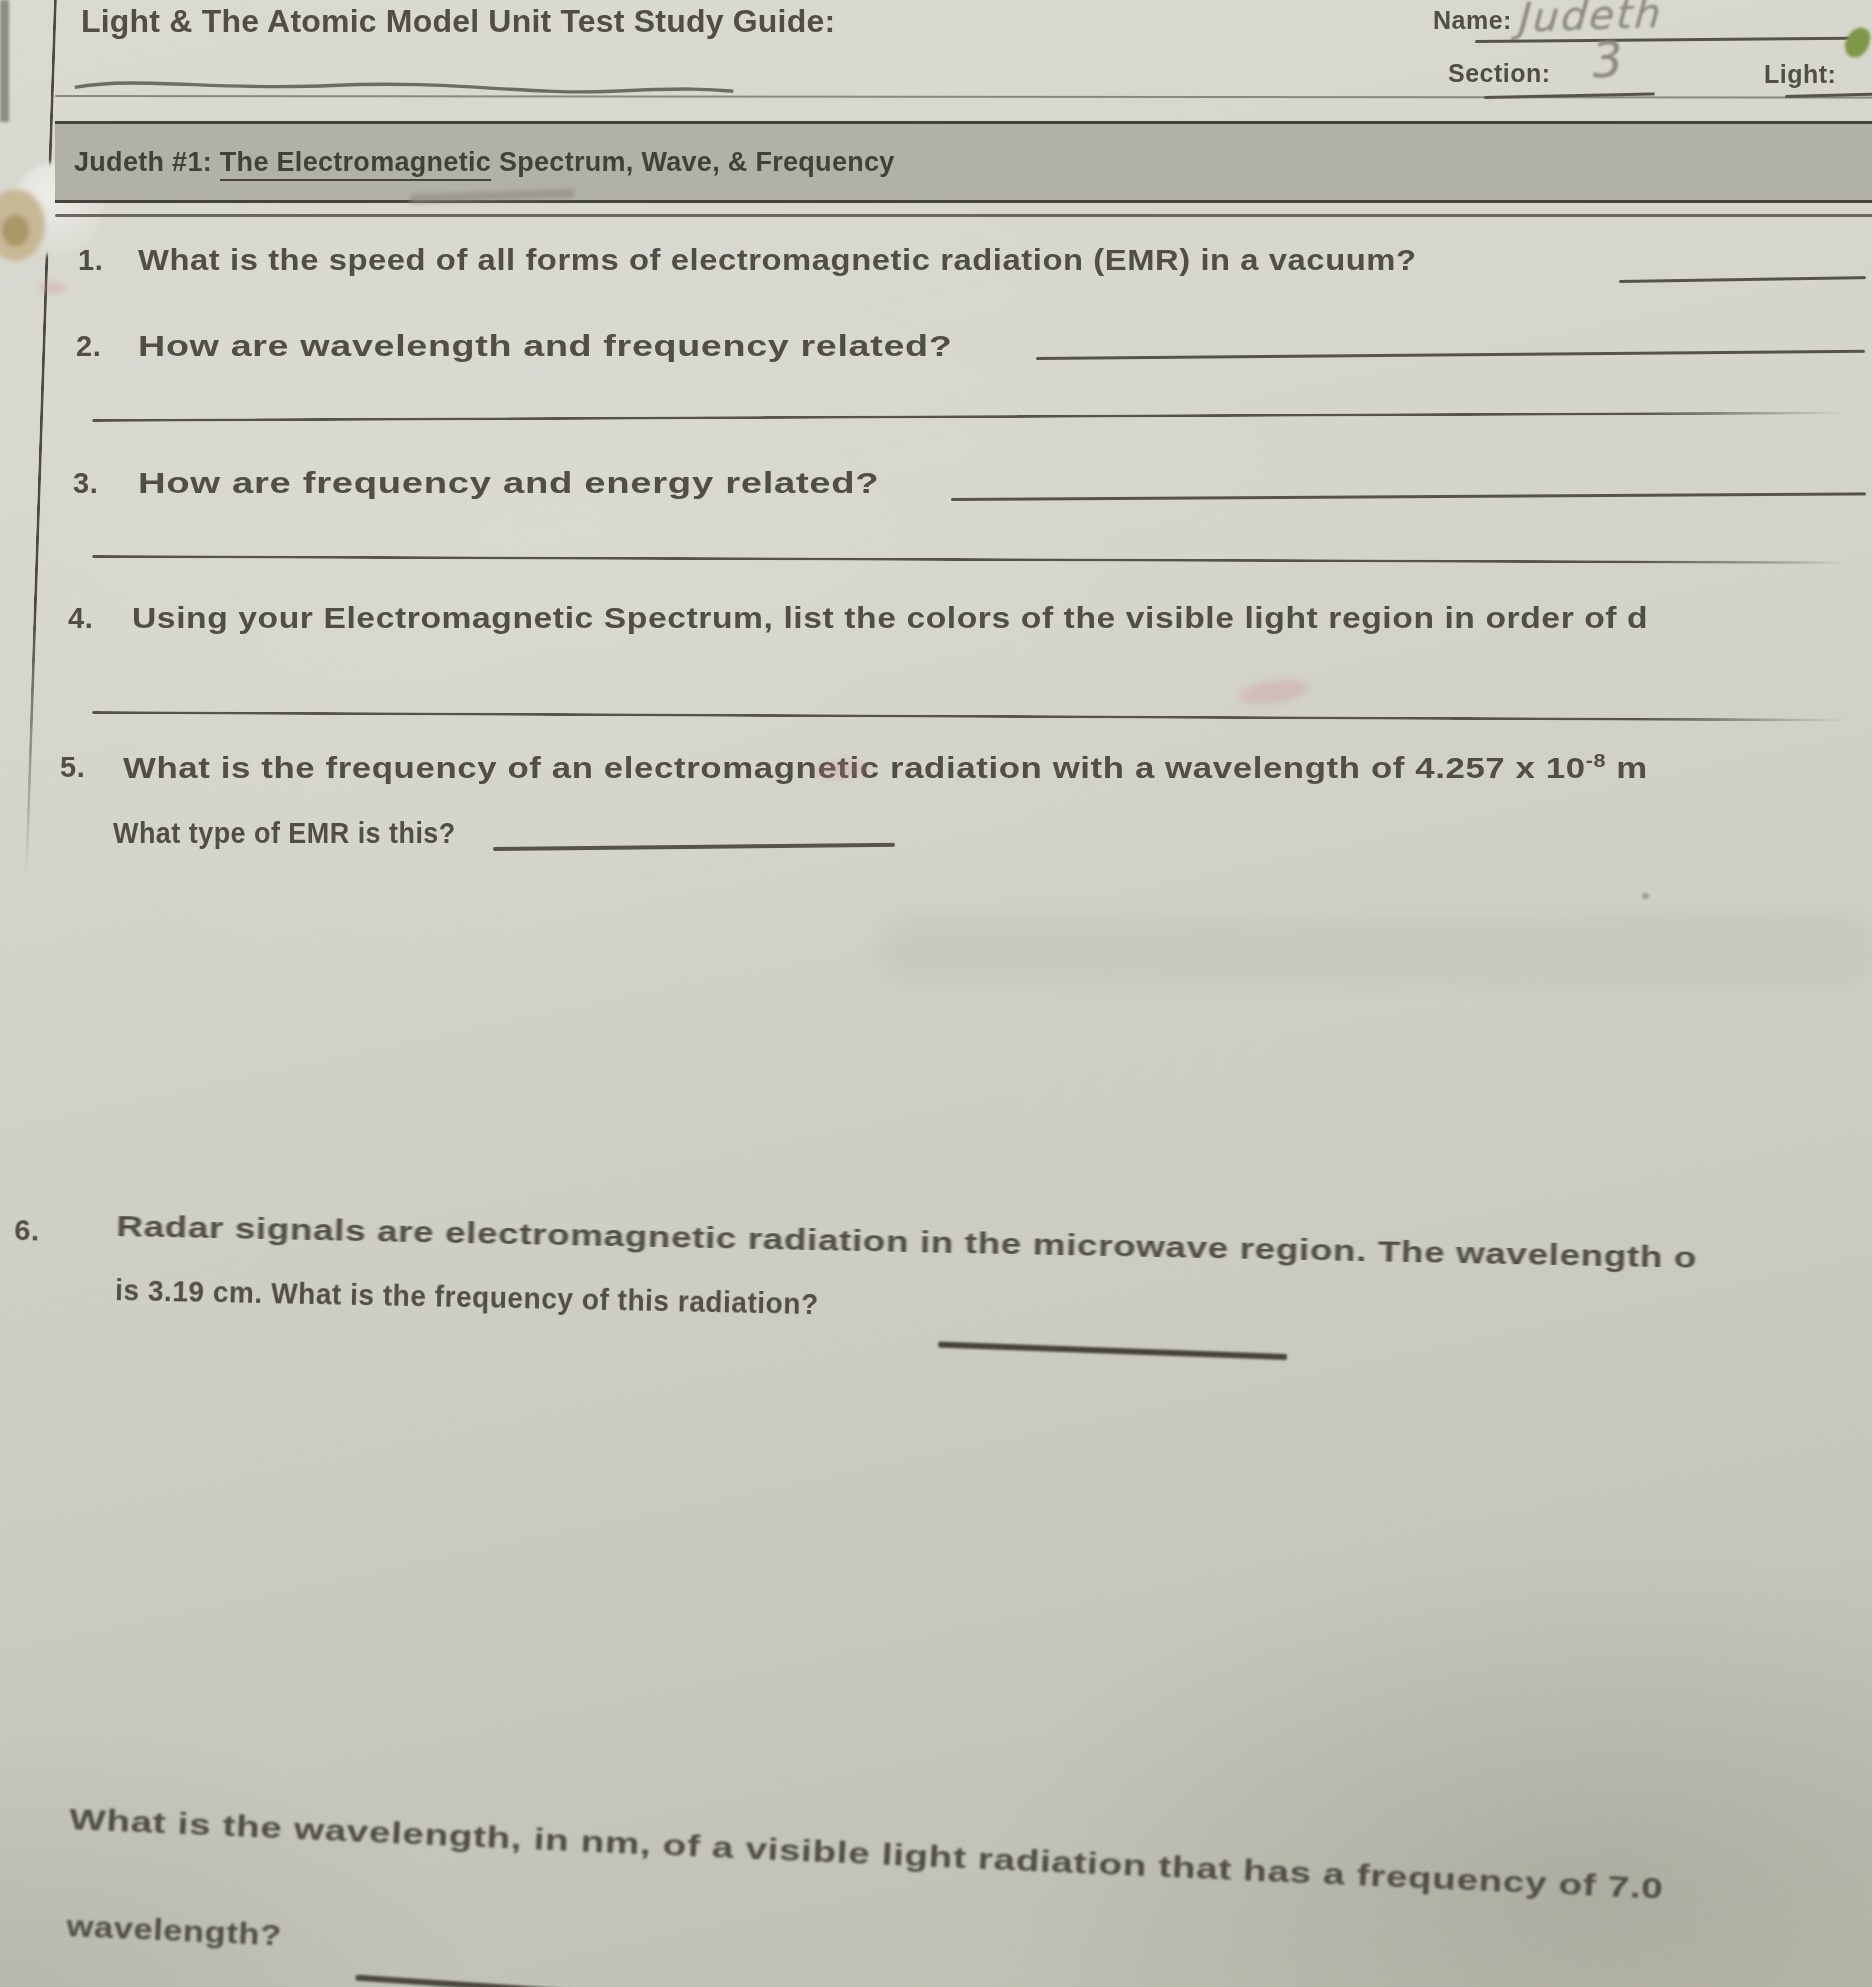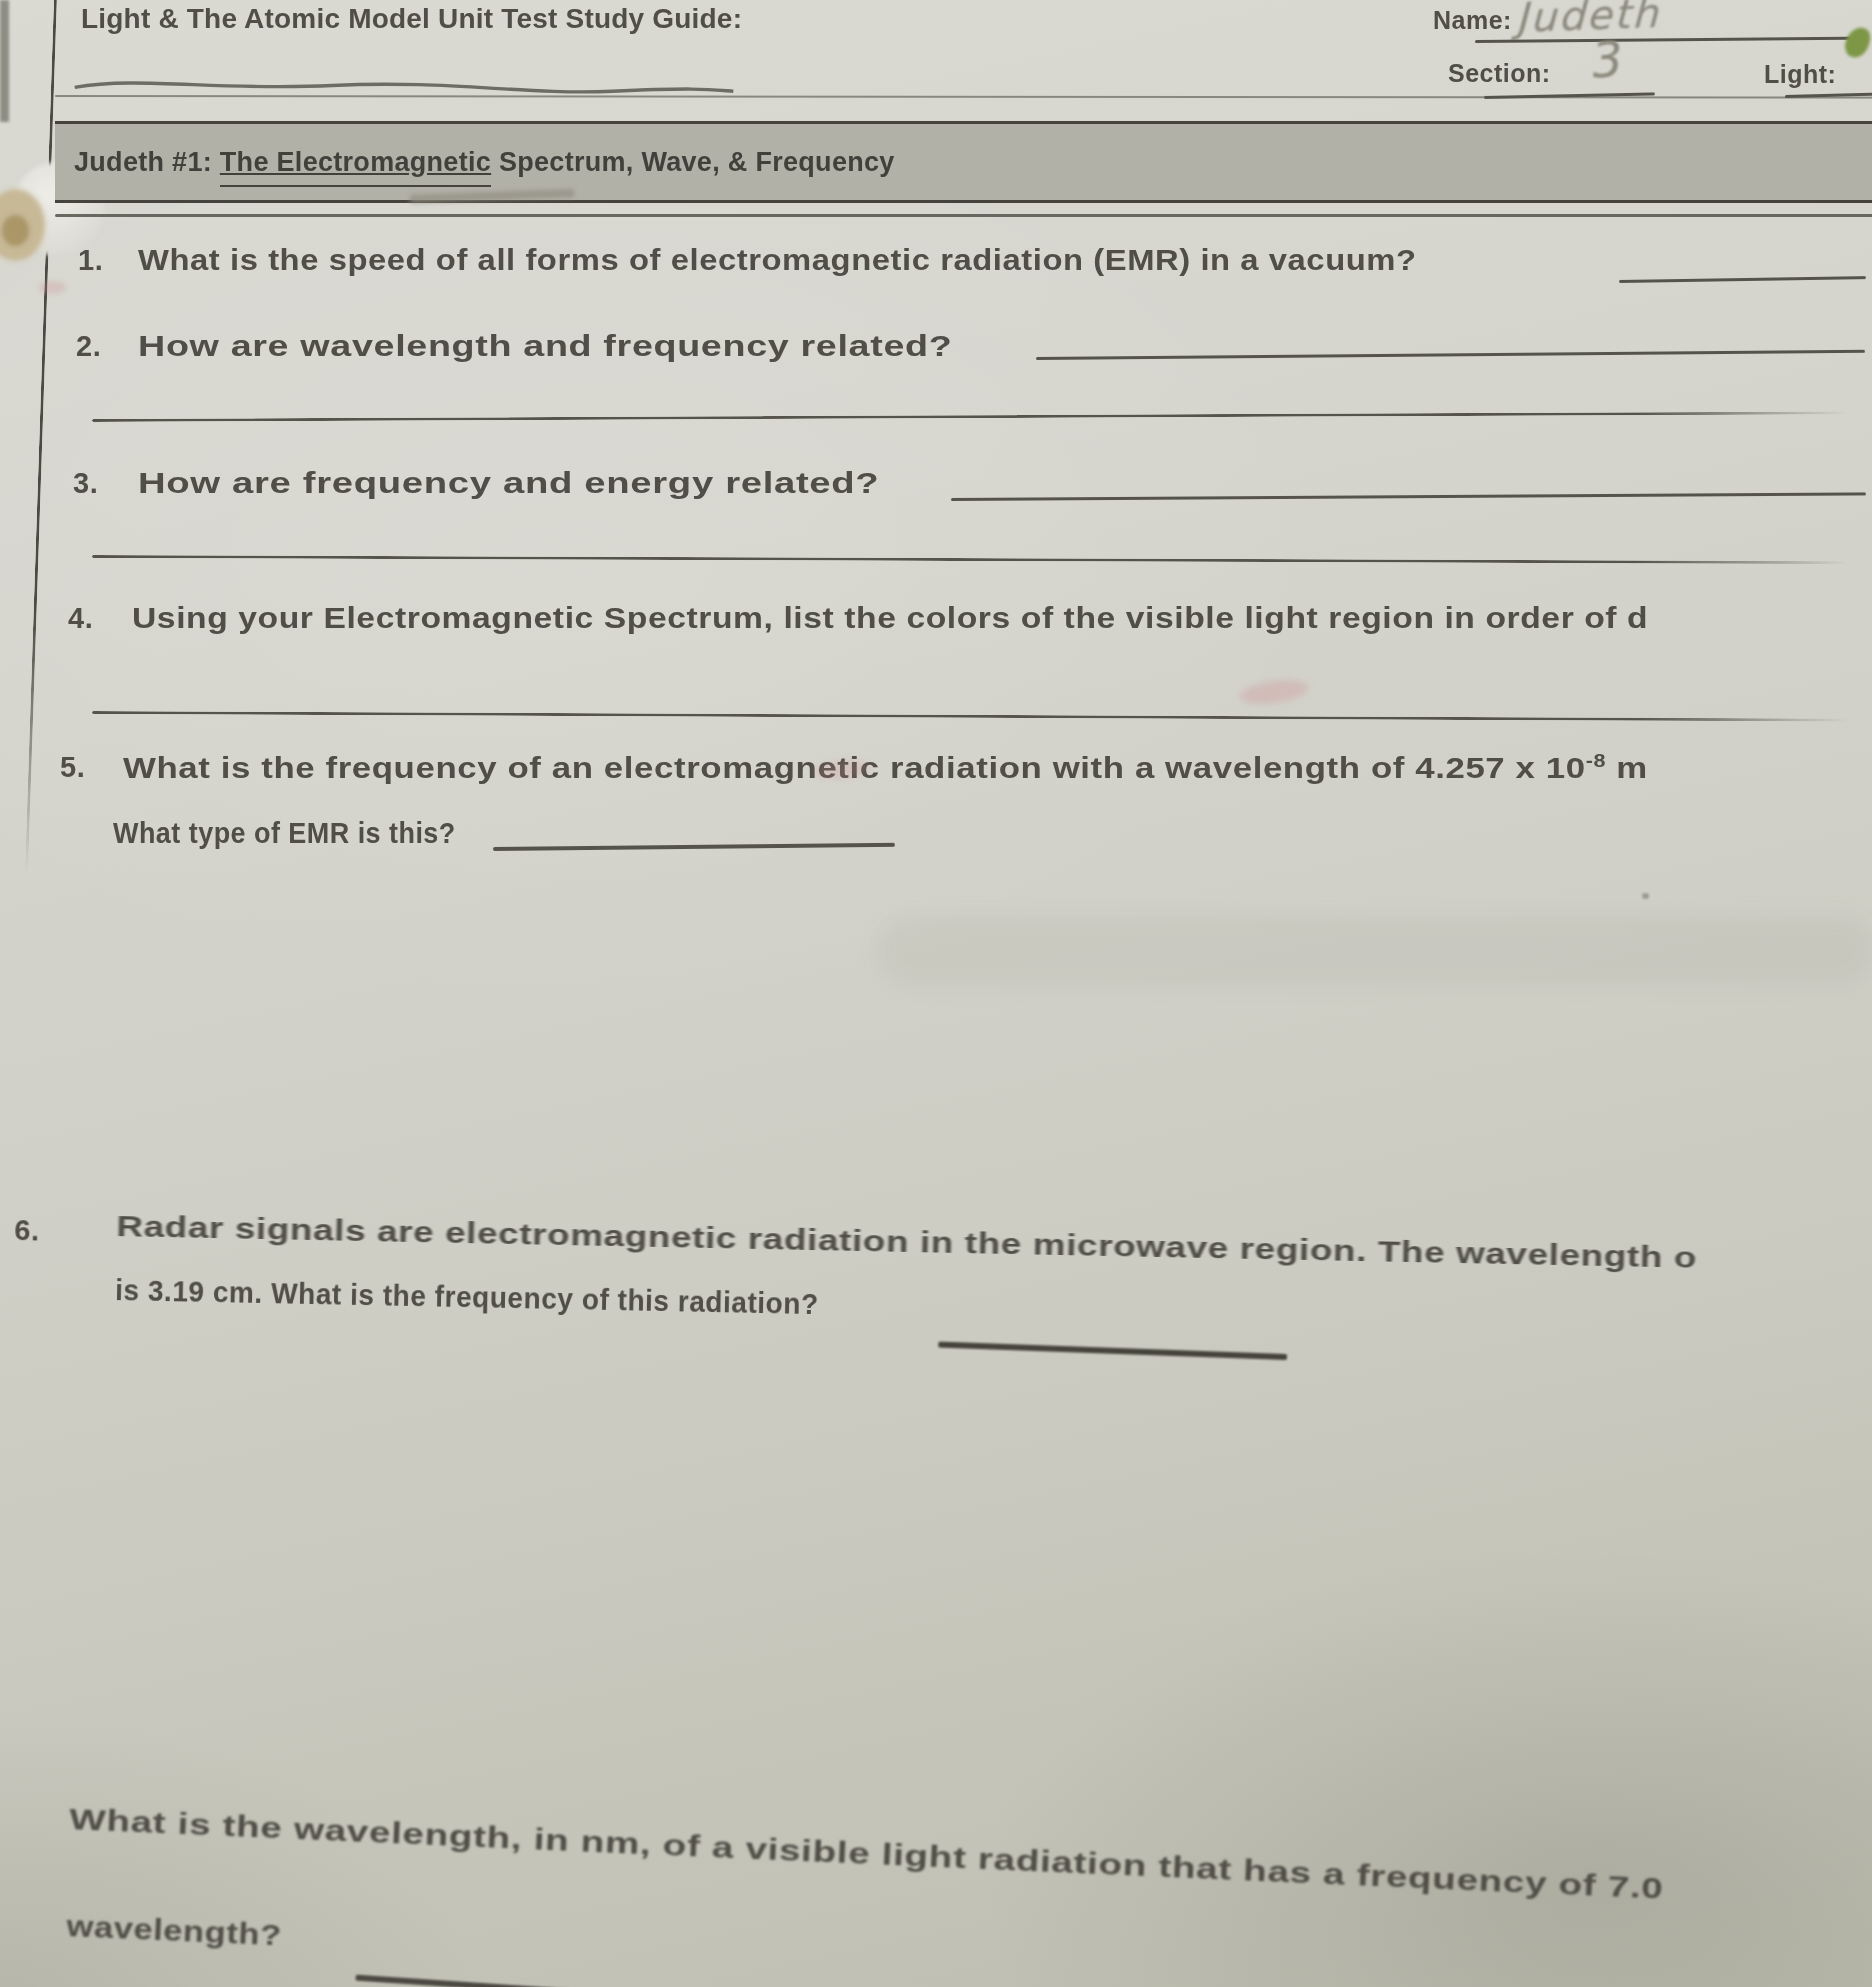--- a/index.html
+++ b/index.html
@@ -33,42 +33,42 @@
   }
   .banner{
     position:absolute;left:55px;top:121px;width:1818px;height:82px;
     background:#b2b1a8;border-top:3.9px solid #45433c;border-bottom:3.9px solid #45433c;
     box-sizing:border-box;filter:blur(0.2px);
   }
   .banner-title{
     position:absolute;left:74px;top:147px;font-size:27px;font-weight:700;
     color:#42403a;white-space:nowrap;letter-spacing:0.3px;filter:blur(0.5px);
   }
-  .banner-title .ul{border-bottom:2.9px solid #45433c;padding-bottom:8px;text-decoration:underline;}
+  .banner-title .ul{border-bottom:2.9px solid #45433c;padding-bottom:2px;}
   .smudge{position:absolute;border-radius:50%;}
   .blob{position:absolute;border-radius:50%;}
   sup{font-size:.62em;}
   .rotblock{position:absolute;transform-origin:left top;}
 </style>
 </head>
 <body>
 
 <div class="photo">
 
   <div style="position:absolute;left:0;top:0;width:8.8px;height:122px;background:#7b7a70;filter:blur(1.5px);opacity:.8;"></div>
 
   <div style="position:absolute;left:54px;top:-3.9px;width:3.4px;height:878px;background:#4c4a42;
               transform:rotate(1.9deg);transform-origin:top center;filter:blur(0.6px);
               -webkit-mask-image:linear-gradient(#000 70%,transparent 100%);mask-image:linear-gradient(#000 70%,transparent 100%);"></div>
 
   <div class="blob" style="left:11.7px;top:162px;width:92px;height:94px;background:radial-gradient(circle at 40% 35%,#eeede8,#dcdbd4 70%,#cfcec6);filter:blur(2px);"></div>
   <div class="blob" style="left:-13.7px;top:189px;width:59px;height:72px;background:#c7b896;filter:blur(2.9px);"></div>
   <div class="blob" style="left:2px;top:215px;width:27px;height:31px;background:#ab9668;filter:blur(2px);"></div>
 
-  <div class="ptext" style="left:81px;top:2.9px;font-size:28px;letter-spacing:0.2px;">Light &amp; The Atomic Model Unit Test Study Guide:</div>
+  <div class="ptext" style="left:81px;top:2.9px;font-size:32px;letter-spacing:0.2px;">Light &amp; The Atomic Model Unit Test Study Guide:</div>
   <svg style="position:absolute;left:68px;top:72px;filter:blur(0.4px);" width="673" height="27" viewBox="0 0 690 28">
     <path d="M3,16 C70,4 150,20 270,14 S470,24 560,20 S660,18 686,20" fill="none" stroke="#5b5951" stroke-width="3.5" opacity="0.85"></path>
   </svg>
 
   <div class="ptext small" style="left:1397px;top:5.9px;">Name:</div>
   <div class="hand" style="left:1521px;top:-5.9px;font-size:41px;transform:rotate(-2deg) skewX(-6deg);">Judeth</div>
   <div class="aline" style="left:1475px;top:40px;width:390px;transform:rotate(-0.5deg);"></div>
   <div style="position:absolute;left:1846px;top:27px;width:23.4px;height:31px;background:#7d9747;border-radius:60% 40% 55% 45%;transform:rotate(18deg);filter:blur(1.5px);"></div>
 
   <div class="ptext small" style="left:1412px;top:59px;">Section:</div>

